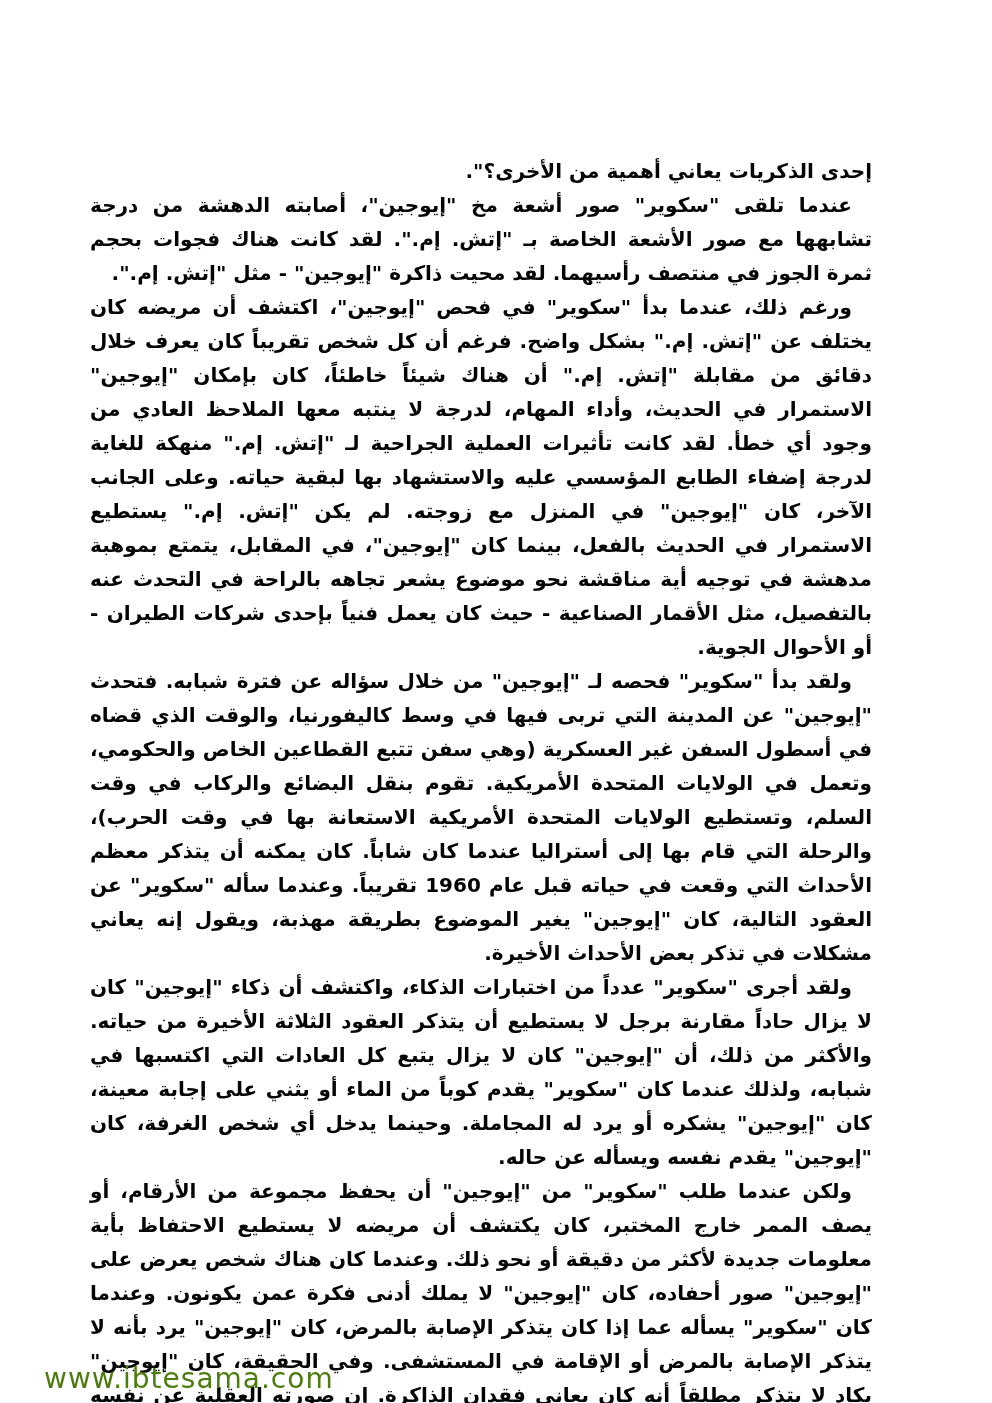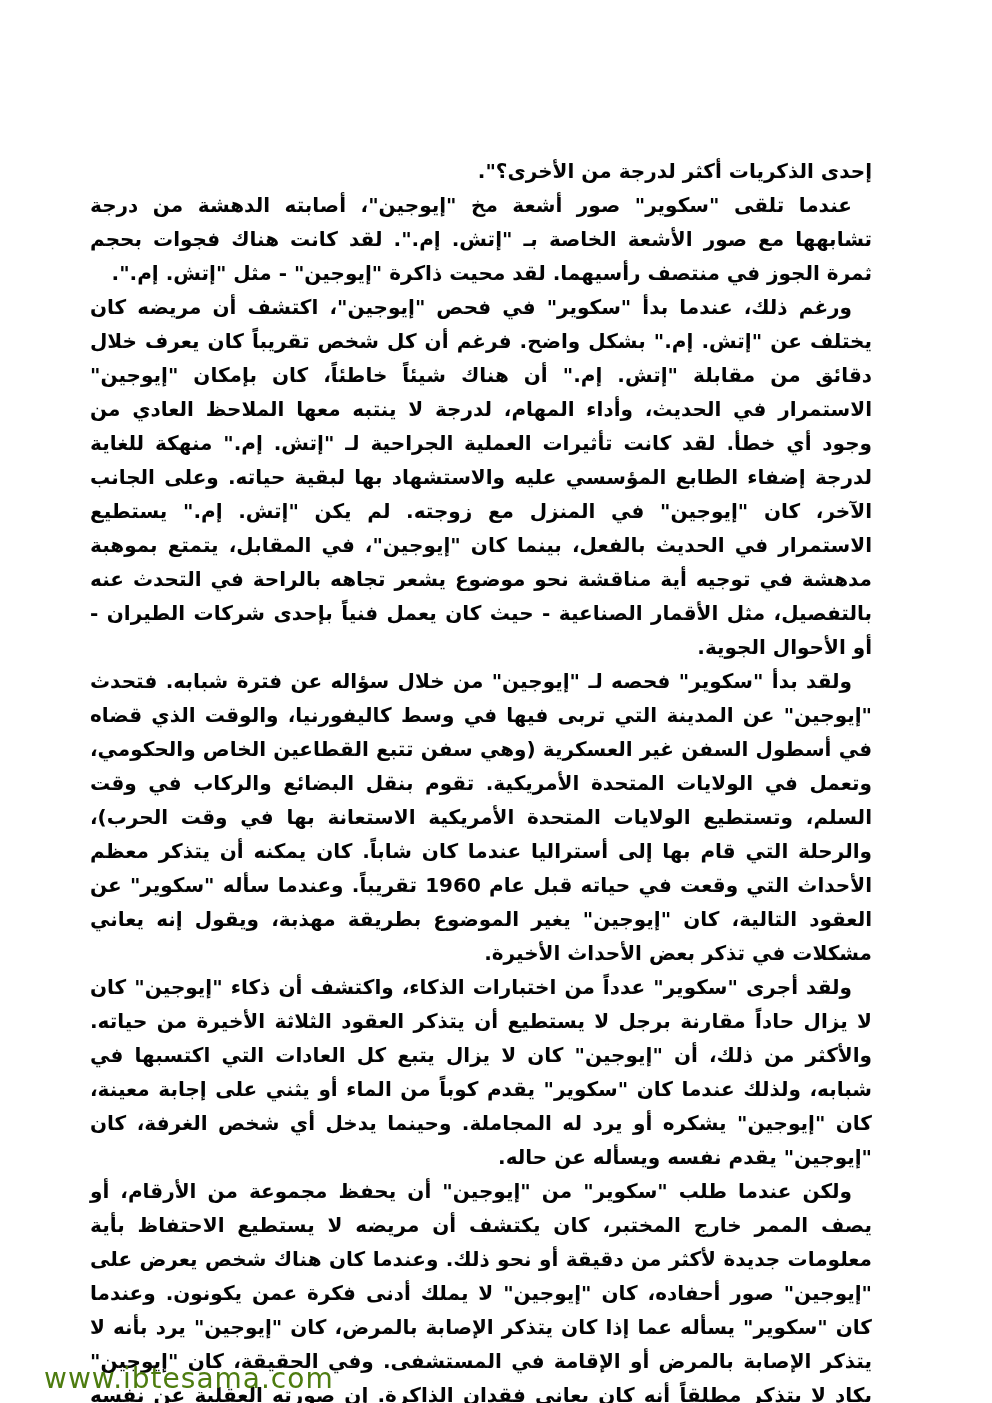--- a/index.html
+++ b/index.html
@@ -54,21 +54,21 @@
     color: #d0d0d0;
     user-select: none;
   }
 </style>
 </head>
 <body>
 
 <div class="page" style="background: rgb(255, 255, 255);">
 
   <div class="text-block" style="color: rgb(4, 4, 4);">
-    <p class="para">إحدى الذكريات أكثر لدرجة من الأخرى؟".</p>
+    <p class="para">إحدى الذكريات يعاني أهمية من الأخرى؟".</p>
     <p class="para indent">عندما تلقى "سكوير" صور أشعة مخ "إيوجين"، أصابته الدهشة من درجة تشابهها مع صور الأشعة الخاصة بـ "إتش. إم.". لقد كانت هناك فجوات بحجم ثمرة الجوز في منتصف رأسيهما. لقد محيت ذاكرة "إيوجين" - مثل "إتش. إم.".</p>
     <p class="para indent">ورغم ذلك، عندما بدأ "سكوير" في فحص "إيوجين"، اكتشف أن مريضه كان يختلف عن "إتش. إم." بشكل واضح. فرغم أن كل شخص تقريباً كان يعرف خلال دقائق من مقابلة "إتش. إم." أن هناك شيئاً خاطئاً، كان بإمكان "إيوجين" الاستمرار في الحديث، وأداء المهام، لدرجة لا ينتبه معها الملاحظ العادي من وجود أي خطأ. لقد كانت تأثيرات العملية الجراحية لـ "إتش. إم." منهكة للغاية لدرجة إضفاء الطابع المؤسسي عليه والاستشهاد بها لبقية حياته. وعلى الجانب الآخر، كان "إيوجين" في المنزل مع زوجته. لم يكن "إتش. إم." يستطيع الاستمرار في الحديث بالفعل، بينما كان "إيوجين"، في المقابل، يتمتع بموهبة مدهشة في توجيه أية مناقشة نحو موضوع يشعر تجاهه بالراحة في التحدث عنه بالتفصيل، مثل الأقمار الصناعية - حيث كان يعمل فنياً بإحدى شركات الطيران - أو الأحوال الجوية.</p>
     <p class="para indent">ولقد بدأ "سكوير" فحصه لـ "إيوجين" من خلال سؤاله عن فترة شبابه. فتحدث "إيوجين" عن المدينة التي تربى فيها في وسط كاليفورنيا، والوقت الذي قضاه في أسطول السفن غير العسكرية (وهي سفن تتبع القطاعين الخاص والحكومي، وتعمل في الولايات المتحدة الأمريكية. تقوم بنقل البضائع والركاب في وقت السلم، وتستطيع الولايات المتحدة الأمريكية الاستعانة بها في وقت الحرب)، والرحلة التي قام بها إلى أستراليا عندما كان شاباً. كان يمكنه أن يتذكر معظم الأحداث التي وقعت في حياته قبل عام 1960 تقريباً. وعندما سأله "سكوير" عن العقود التالية، كان "إيوجين" يغير الموضوع بطريقة مهذبة، ويقول إنه يعاني مشكلات في تذكر بعض الأحداث الأخيرة.</p>
     <p class="para indent">ولقد أجرى "سكوير" عدداً من اختبارات الذكاء، واكتشف أن ذكاء "إيوجين" كان لا يزال حاداً مقارنة برجل لا يستطيع أن يتذكر العقود الثلاثة الأخيرة من حياته. والأكثر من ذلك، أن "إيوجين" كان لا يزال يتبع كل العادات التي اكتسبها في شبابه، ولذلك عندما كان "سكوير" يقدم كوباً من الماء أو يثني على إجابة معينة، كان "إيوجين" يشكره أو يرد له المجاملة. وحينما يدخل أي شخص الغرفة، كان "إيوجين" يقدم نفسه ويسأله عن حاله.</p>
     <p class="para indent">ولكن عندما طلب "سكوير" من "إيوجين" أن يحفظ مجموعة من الأرقام، أو يصف الممر خارج المختبر، كان يكتشف أن مريضه لا يستطيع الاحتفاظ بأية معلومات جديدة لأكثر من دقيقة أو نحو ذلك. وعندما كان هناك شخص يعرض على "إيوجين" صور أحفاده، كان "إيوجين" لا يملك أدنى فكرة عمن يكونون. وعندما كان "سكوير" يسأله عما إذا كان يتذكر الإصابة بالمرض، كان "إيوجين" يرد بأنه لا يتذكر الإصابة بالمرض أو الإقامة في المستشفى. وفي الحقيقة، كان "إيوجين" يكاد لا يتذكر مطلقاً أنه كان يعاني فقدان الذاكرة. إن صورته العقلية عن نفسه كانت لا تتضمن فقدان الذاكرة، وبما أنه كان لا يستطيع أن يتذكر ما أصابه، فكان لا يستطيع أن يتصور وجود شيء خطأ.</p>
 
   </div>
 
   <div class="watermark" style="color: #4d7c0f;">www.ibtesama.com</div>
 

